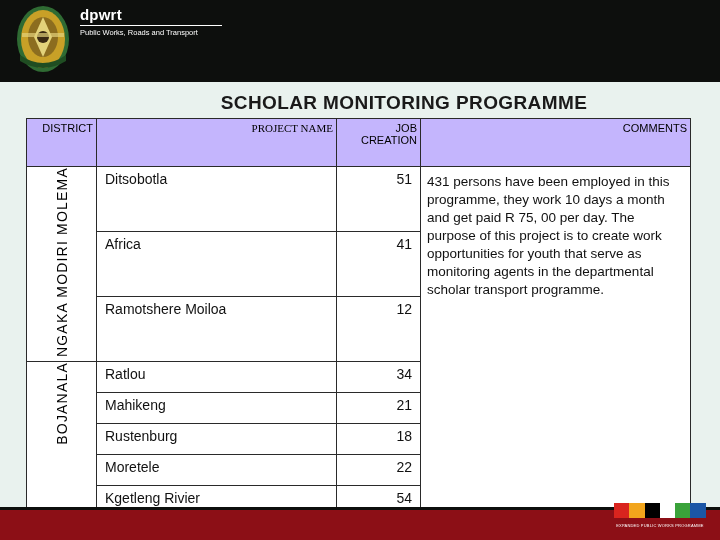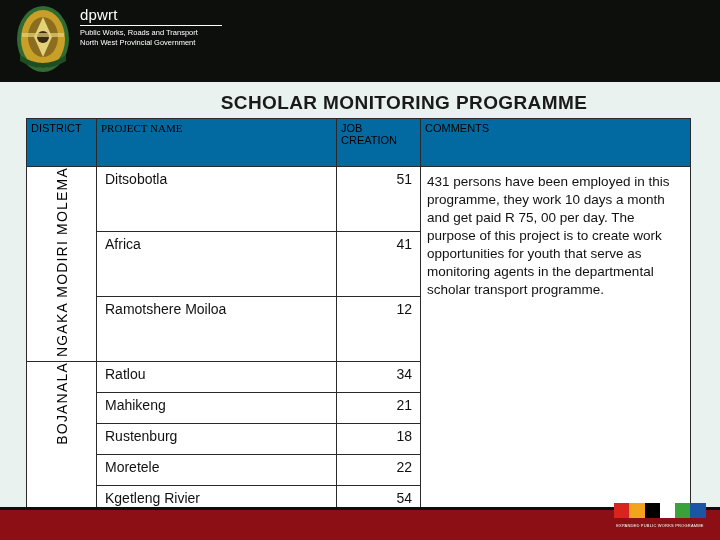--- a/index.html
+++ b/index.html
@@ -25,21 +25,21 @@
   #coat-of-arms {
     position: absolute;
     left: 14px; top: 3px;
     width: 58px; height: 72px;
   }
   #dept-title {
     position: absolute;
     left: 80px; top: 6px;
     color: #ffffff;
     font-size: 15px;
-    font-weight: normal;
+    font-weight: bold;
     letter-spacing: 0.2px;
   }
   #dept-rule {
     position: absolute;
     left: 80px; top: 25px;
     width: 142px; height: 1px;
     background: #ffffff;
   }
   #dept-lines {
     position: absolute;
@@ -71,25 +71,25 @@
     border-collapse: collapse;
     table-layout: fixed;
     background: #ffffff;
   }
   #scholar-table td, #scholar-table th {
     border: 1px solid #2a2a2a;
     padding: 0;
     vertical-align: top;
   }
   .hdr {
-    background: #0369a1;
+    background: #c4b5fd;
     font-size: 11px;
     font-weight: normal;
     color: #000;
-    text-align: left;
+    text-align: right;
     padding: 3px 3px 10px 4px !important;
     line-height: 12px;
     height: 34px;
   }
   .hdr-district { width: 62px; }
   .hdr-project  { width: 232px; font-family: Liberation Serif, serif; }
   .hdr-job      { width: 76px; }
   .hdr-comments { width: 262px; }
 
   .district-cell {
@@ -174,21 +174,20 @@
     <ellipse cx="29" cy="34" rx="15" ry="20" fill="#8c6d1f"></ellipse>
     <path d="M29 14 L38 34 L29 54 L20 34 Z" fill="#e3d27a"></path>
     <circle cx="29" cy="34" r="6" fill="#3b2a12"></circle>
     <rect x="8" y="30" width="42" height="4" fill="#e3d27a" opacity="0.7"></rect>
     <path d="M6 52 Q29 68 52 52 L52 58 Q29 72 6 58 Z" fill="#1f4d22"></path>
   </svg>
   <div id="dept-title">dpwrt</div>
   <div id="dept-rule"></div>
   <div id="dept-lines">
     <div>Public Works, Roads and Transport</div>
-    <div>North West Provincial Government</div>
   </div>
 </div>
 
 <div id="slide-title">SCHOLAR MONITORING PROGRAMME</div>
 
 <table id="scholar-table">
   <thead>
     <tr>
       <th class="hdr hdr-district">DISTRICT</th>
       <th class="hdr hdr-project">PROJECT NAME</th>

